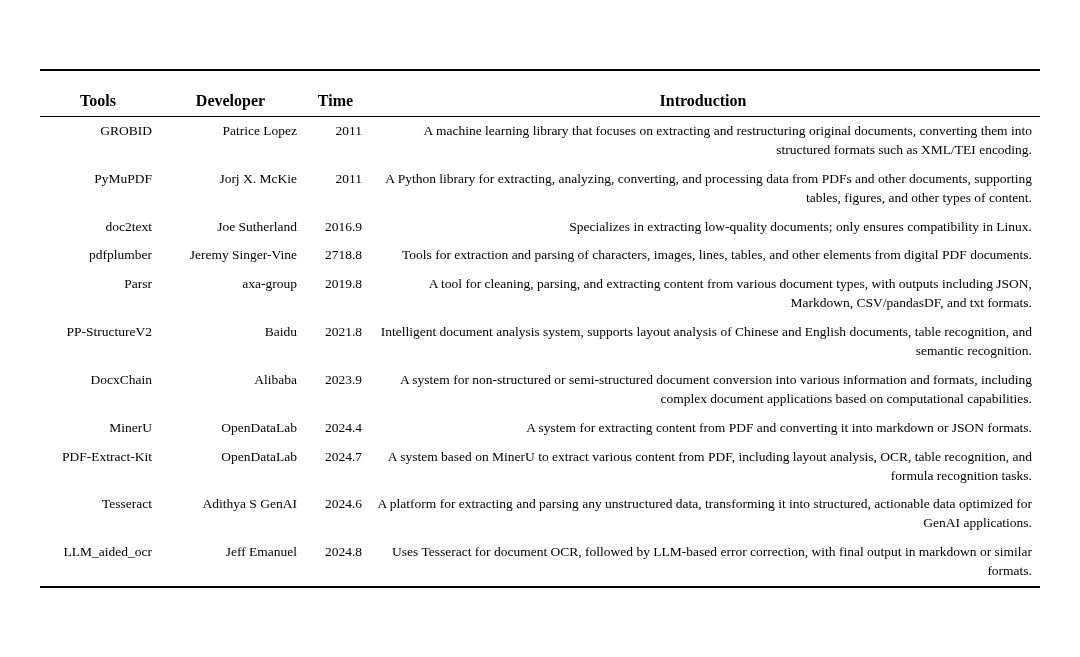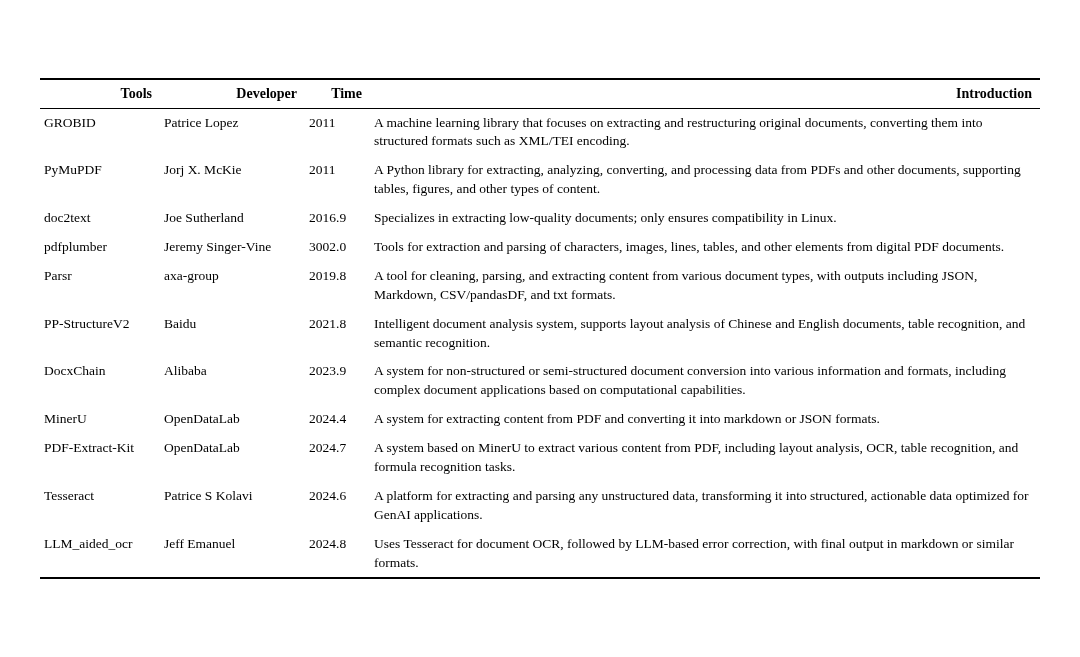--- a/index.html
+++ b/index.html
@@ -30,33 +30,34 @@
       border-collapse: collapse;
       border-top: 2px solid #000;
       border-bottom: 2px solid #000;
     }
 
     thead tr {
       border-bottom: 1.5px solid #000;
     }
 
     thead th {
-      padding: 6px 8px 6px 4px;
-      text-align: right;
+      padding: 21px 8px 6px 4px;
+      text-align: center;
       font-weight: bold;
-      font-size: 14px;
+      font-size: 16px;
       vertical-align: bottom;
       white-space: nowrap;
     }
 
     tbody tr td {
       padding: 5px 8px 5px 4px;
       vertical-align: top;
       font-size: 13.5px;
       line-height: 1.4;
+      text-align: right;
     }
 
     .col-tools {
       width: 120px;
       white-space: nowrap;
     }
 
     .col-developer {
       width: 145px;
       white-space: nowrap;
@@ -107,21 +108,21 @@
         </tr>
         <tr>
           <td class="col-tools">doc2text</td>
           <td class="col-developer">Joe Sutherland</td>
           <td class="col-time">2016.9</td>
           <td class="col-intro">Specializes in extracting low-quality documents; only ensures compatibility in Linux.</td>
         </tr>
         <tr>
           <td class="col-tools">pdfplumber</td>
           <td class="col-developer">Jeremy Singer-Vine</td>
-          <td class="col-time">3002.0</td>
+          <td class="col-time">2718.8</td>
           <td class="col-intro">Tools for extraction and parsing of characters, images, lines, tables, and other elements from digital PDF documents.</td>
         </tr>
         <tr>
           <td class="col-tools">Parsr</td>
           <td class="col-developer">axa-group</td>
           <td class="col-time">2019.8</td>
           <td class="col-intro">A tool for cleaning, parsing, and extracting content from various document types, with outputs including JSON, Markdown, CSV/pandasDF, and txt formats.</td>
         </tr>
         <tr>
           <td class="col-tools">PP-StructureV2</td>
@@ -142,21 +143,21 @@
           <td class="col-intro">A system for extracting content from PDF and converting it into markdown or JSON formats.</td>
         </tr>
         <tr>
           <td class="col-tools">PDF-Extract-Kit</td>
           <td class="col-developer">OpenDataLab</td>
           <td class="col-time">2024.7</td>
           <td class="col-intro">A system based on MinerU to extract various content from PDF, including layout analysis, OCR, table recognition, and formula recognition tasks.</td>
         </tr>
         <tr>
           <td class="col-tools">Tesseract</td>
-          <td class="col-developer">Patrice S Kolavi</td>
+          <td class="col-developer">Adithya S GenAI</td>
           <td class="col-time">2024.6</td>
           <td class="col-intro">A platform for extracting and parsing any unstructured data, transforming it into structured, actionable data optimized for GenAI applications.</td>
         </tr>
         <tr>
           <td class="col-tools">LLM_aided_ocr</td>
           <td class="col-developer">Jeff Emanuel</td>
           <td class="col-time">2024.8</td>
           <td class="col-intro">Uses Tesseract for document OCR, followed by LLM-based error correction, with final output in markdown or similar formats.</td>
         </tr>
       </tbody>

